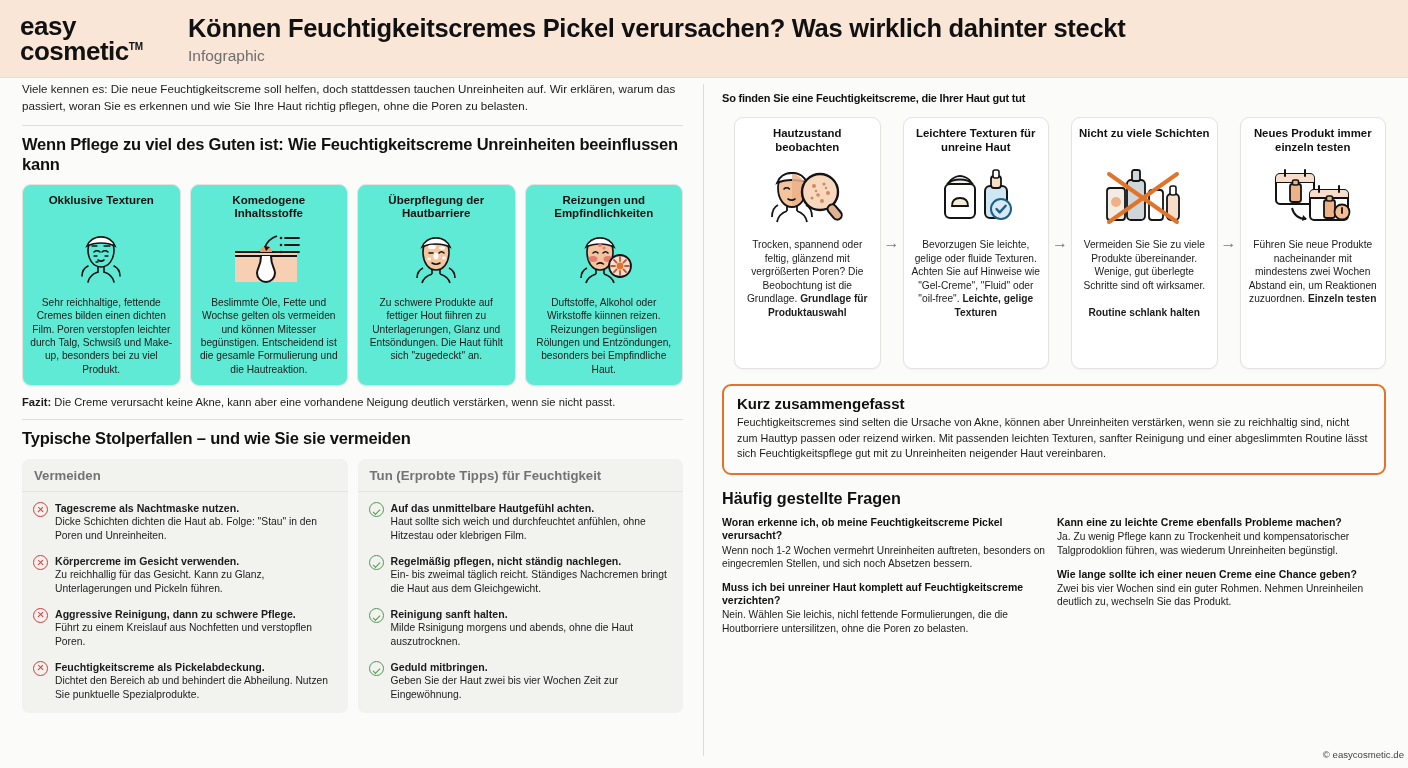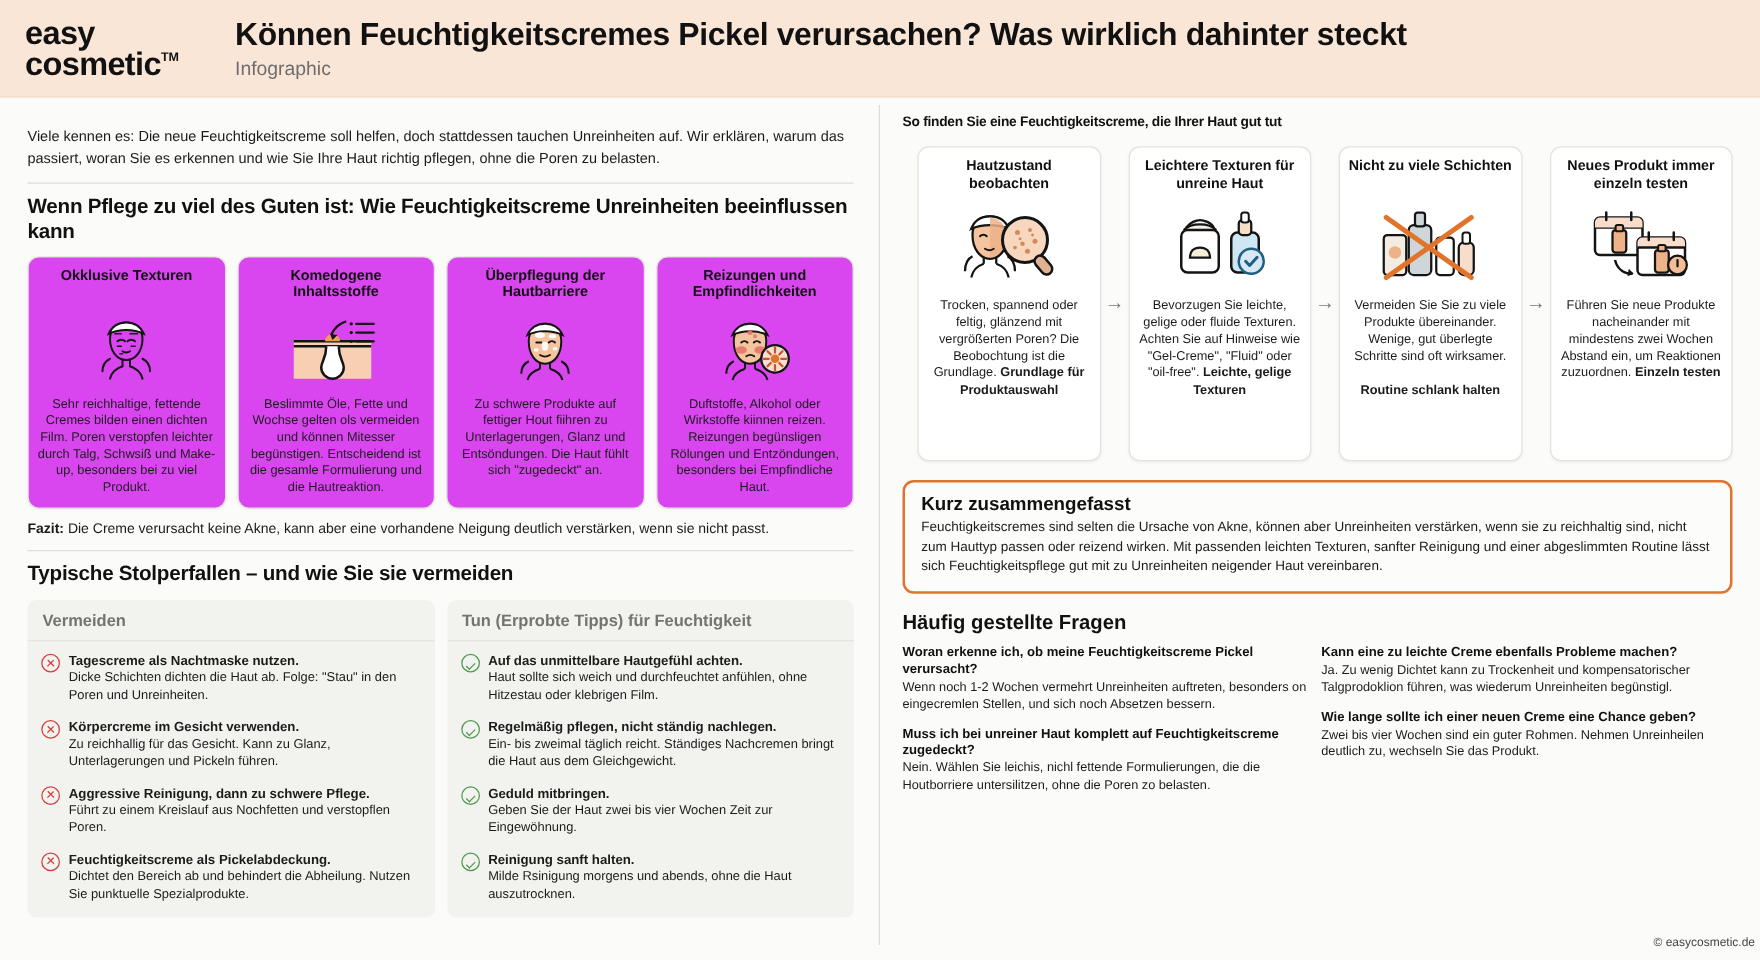--- a/index.html
+++ b/index.html
@@ -20,34 +20,34 @@
   .logo { width: 188px; padding-left: 20px; padding-top: 6px; flex: 0 0 188px; }
   .logo-line { font-size: 26px; font-weight: 700; line-height: 0.98; color: #111; letter-spacing: -0.5px; }
   .logo-row2 { display: flex; align-items: flex-start; }
   .logo-tm { font-size: 10px; font-weight: 700; margin-top: 2px; color: #111; }
   .head-text { padding-top: 6px; }
   .head-title { font-size: 25.5px; font-weight: 700; color: #111; letter-spacing: -0.3px; line-height: 1.12; }
   .head-sub { font-size: 15.5px; color: #6e6e6e; margin-top: 4px; }
 
   
   .body-wrap { display: flex; height: 690px; }
-  .col-left { width: 703px; padding: 23px 20px 0 22px; position: relative; }
+  .col-left { width: 703px; padding: 2px 20px 0 22px; position: relative; }
   .vdiv { width: 1px; background: #ddddd8; height: 672px; margin-top: 6px; }
   .col-right { width: 704px; padding: 14px 22px 0 18px; position: relative; }
 
   .intro { font-size: 11.6px; line-height: 1.47; color: #1b1b1b; }
   .hrule { height: 1px; background: #dedede; margin: 11px 0 9px 0; }
 
   h2.sec { font-size: 16.5px; font-weight: 700; color: #111; letter-spacing: -0.2px; line-height: 1.2; }
   h2.sec.r { font-size: 11px; }
 
   
   .cards { display: flex; gap: 9px; margin-top: 9px; }
   .card {
-    width: 159px; background: #d946ef; border: 1px solid #e3e3e0; border-radius: 9px;
+    width: 159px; background: #5eead4; border: 1px solid #e3e3e0; border-radius: 9px;
     padding: 9px 7px 9px 7px; display: flex; flex-direction: column; align-items: center;
     box-shadow: 0 1px 2px rgba(0,0,0,0.045);
   }
   .card-title { font-size: 11.5px; font-weight: 700; text-align: center; line-height: 1.2; color: #111; min-height: 28px; }
   .card-icon { height: 66px; display: flex; align-items: center; justify-content: center; margin: 4px 0 4px; }
   .card-body { font-size: 10.2px; line-height: 1.32; text-align: center; color: #1b1b1b; }
 
   .fazit { font-size: 11.2px; margin-top: 10px; color: #1b1b1b; }
   .fazit b { font-weight: 700; }
 
@@ -290,29 +290,29 @@
             <div class="li">
               <span class="ic good"></span>
               <div class="li-txt">
                 <b>Regelmäßig pflegen, nicht ständig nachlegen.</b>
                 <span>Ein- bis zweimal täglich reicht. Ständiges Nachcremen bringt die Haut aus dem Gleichgewicht.</span>
               </div>
             </div>
             <div class="li">
               <span class="ic good"></span>
               <div class="li-txt">
+                <b>Reinigung sanft halten.</b>
+                <span>Milde Rsinigung morgens und abends, ohne die Haut auszutrocknen.</span>
+              </div>
+            </div>
+            <div class="li">
+              <span class="ic good"></span>
+              <div class="li-txt">
                 <b>Geduld mitbringen.</b>
                 <span>Geben Sie der Haut zwei bis vier Wochen Zeit zur Eingewöhnung.</span>
-              </div>
-            </div>
-            <div class="li">
-              <span class="ic good"></span>
-              <div class="li-txt">
-                <b>Reinigung sanft halten.</b>
-                <span>Milde Rsinigung morgens und abends, ohne die Haut auszutrocknen.</span>
               </div>
             </div>
           </div>
         </div>
 
       </div>
     </div>
 
     <div class="vdiv"></div>
 
@@ -446,28 +446,28 @@
       </div>
 
       <h2 class="faq-h">Häufig gestellte Fragen</h2>
       <div class="faqs">
         <div class="faq-col">
           <div class="faq-item">
             <div class="faq-q">Woran erkenne ich, ob meine Feuchtigkeitscreme Pickel verursacht?</div>
             <div class="faq-a">Wenn noch 1-2 Wochen vermehrt Unreinheiten auftreten, besonders on eingecremlen Stellen, und sich noch Absetzen bessern.</div>
           </div>
           <div class="faq-item">
-            <div class="faq-q">Muss ich bei unreiner Haut komplett auf Feuchtigkeitscreme zugedeckt?</div>
+            <div class="faq-q">Muss ich bei unreiner Haut komplett auf Feuchtigkeitscreme verzichten?</div>
             <div class="faq-a">Nein. Wählen Sie leichis, nichl fettende Formulierungen, die die Houtborriere untersilitzen, ohne die Poren zo belasten.</div>
           </div>
         </div>
         <div class="faq-col">
           <div class="faq-item">
             <div class="faq-q">Kann eine zu leichte Creme ebenfalls Probleme machen?</div>
-            <div class="faq-a">Ja. Zu wenig Dichtet kann zu Trockenheit und kompensatorischer Talgprodoklion führen, was wiederum Unreinheiten begünstigl.</div>
+            <div class="faq-a">Ja. Zu wenig Pflege kann zu Trockenheit und kompensatorischer Talgprodoklion führen, was wiederum Unreinheiten begünstigl.</div>
           </div>
           <div class="faq-item">
             <div class="faq-q">Wie lange sollte ich einer neuen Creme eine Chance geben?</div>
             <div class="faq-a">Zwei bis vier Wochen sind ein guter Rohmen. Nehmen Unreinheilen deutlich zu, wechseln Sie das Produkt.</div>
           </div>
         </div>
       </div>
 
       <div class="copyright">© easycosmetic.de</div>
 

